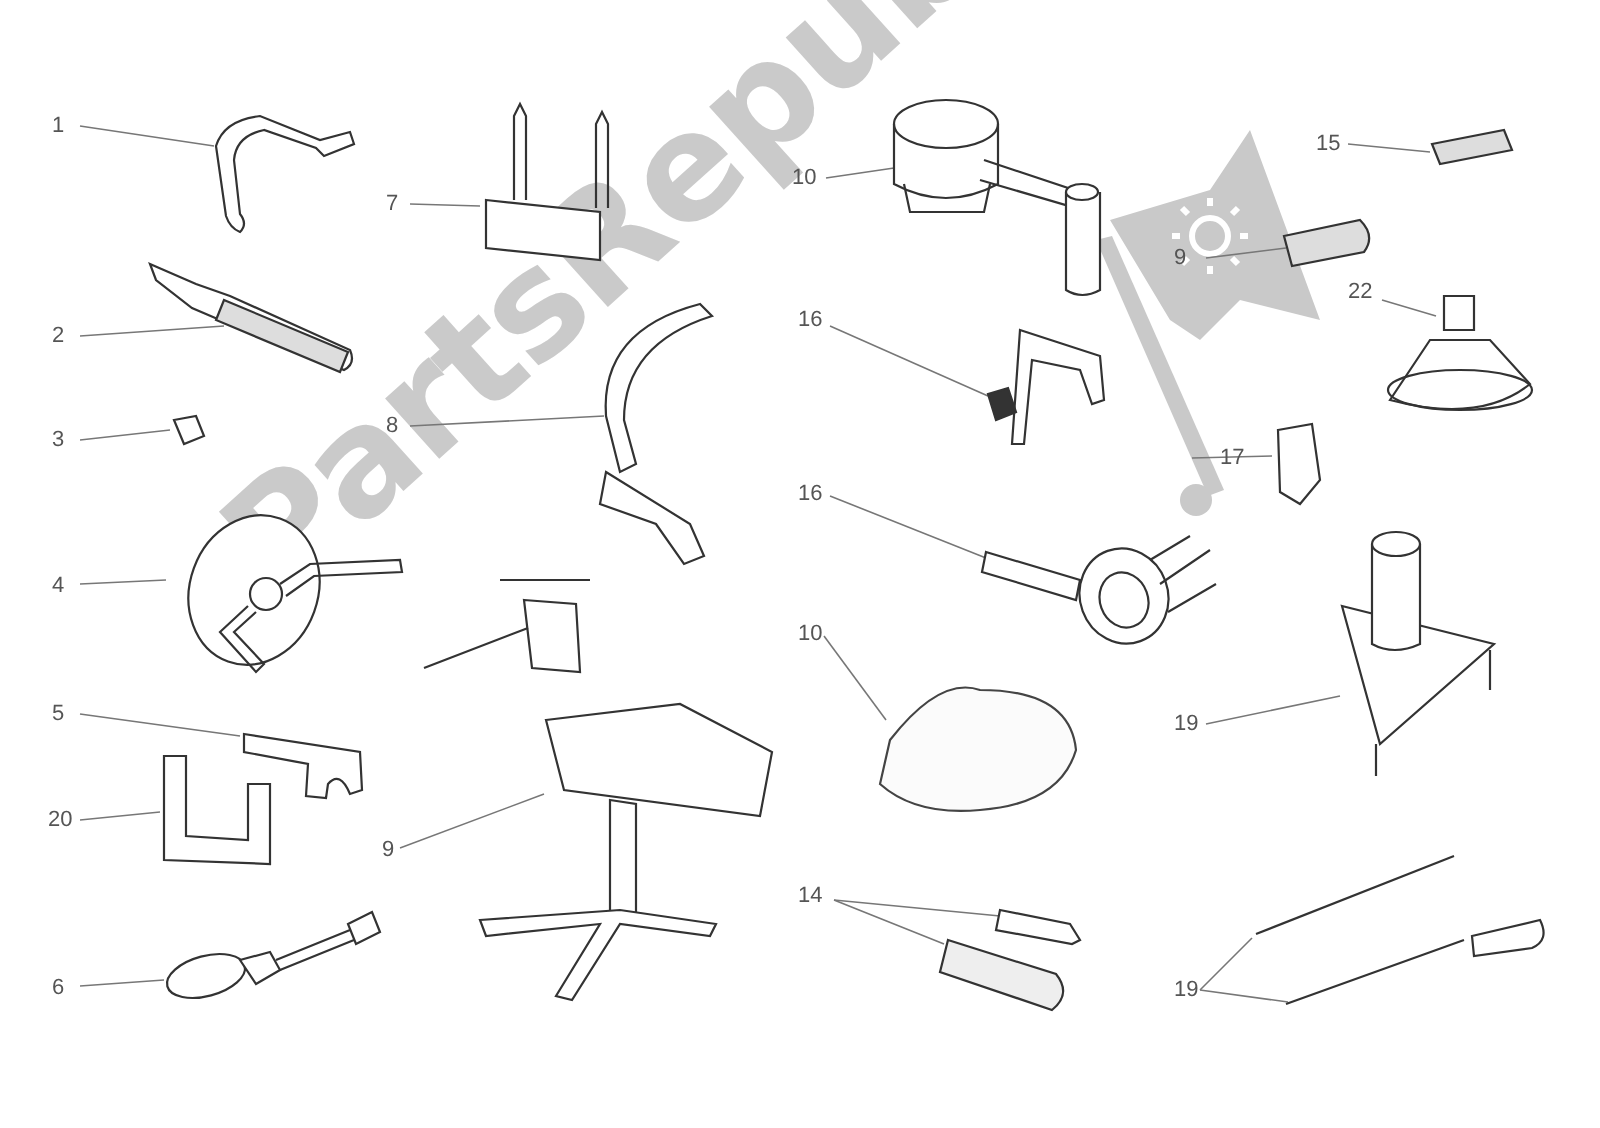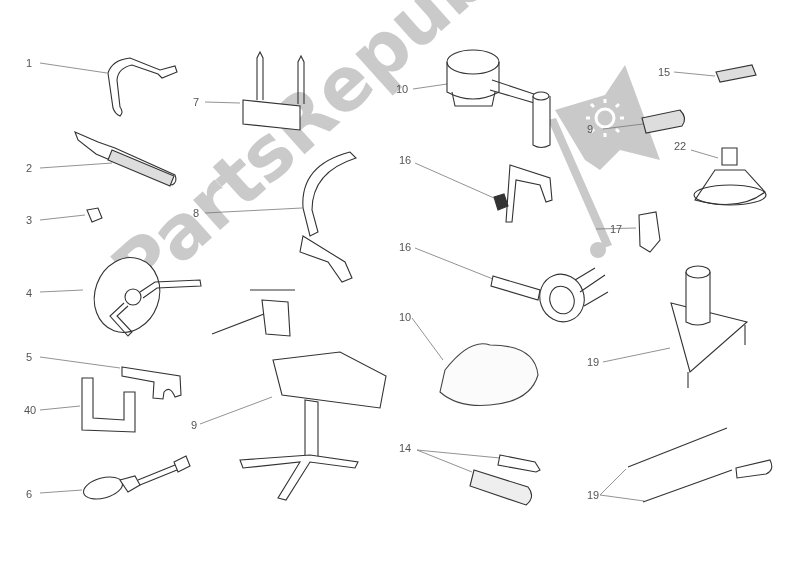--- a/index.html
+++ b/index.html
@@ -142,15 +142,15 @@
   <div class="lbl" style="left:396px;top:84px">10</div>
   <div class="lbl" style="left:399px;top:155px">16</div>
   <div class="lbl" style="left:399px;top:242px">16</div>
   <div class="lbl" style="left:399px;top:312px">10</div>
   <div class="lbl" style="left:399px;top:443px">14</div>
   <div class="lbl" style="left:658px;top:67px">15</div>
   <div class="lbl" style="left:587px;top:124px">9</div>
   <div class="lbl" style="left:610px;top:224px">17</div>
   <div class="lbl" style="left:587px;top:357px">19</div>
   <div class="lbl" style="left:587px;top:490px">19</div>
-  <div class="lbl" style="left:24px;top:405px">40</div>
+  <div class="lbl" style="left:24px;top:405px">20</div>
   <div class="lbl" style="left:674px;top:141px">22</div>
 </div>
 
 </body></html>

